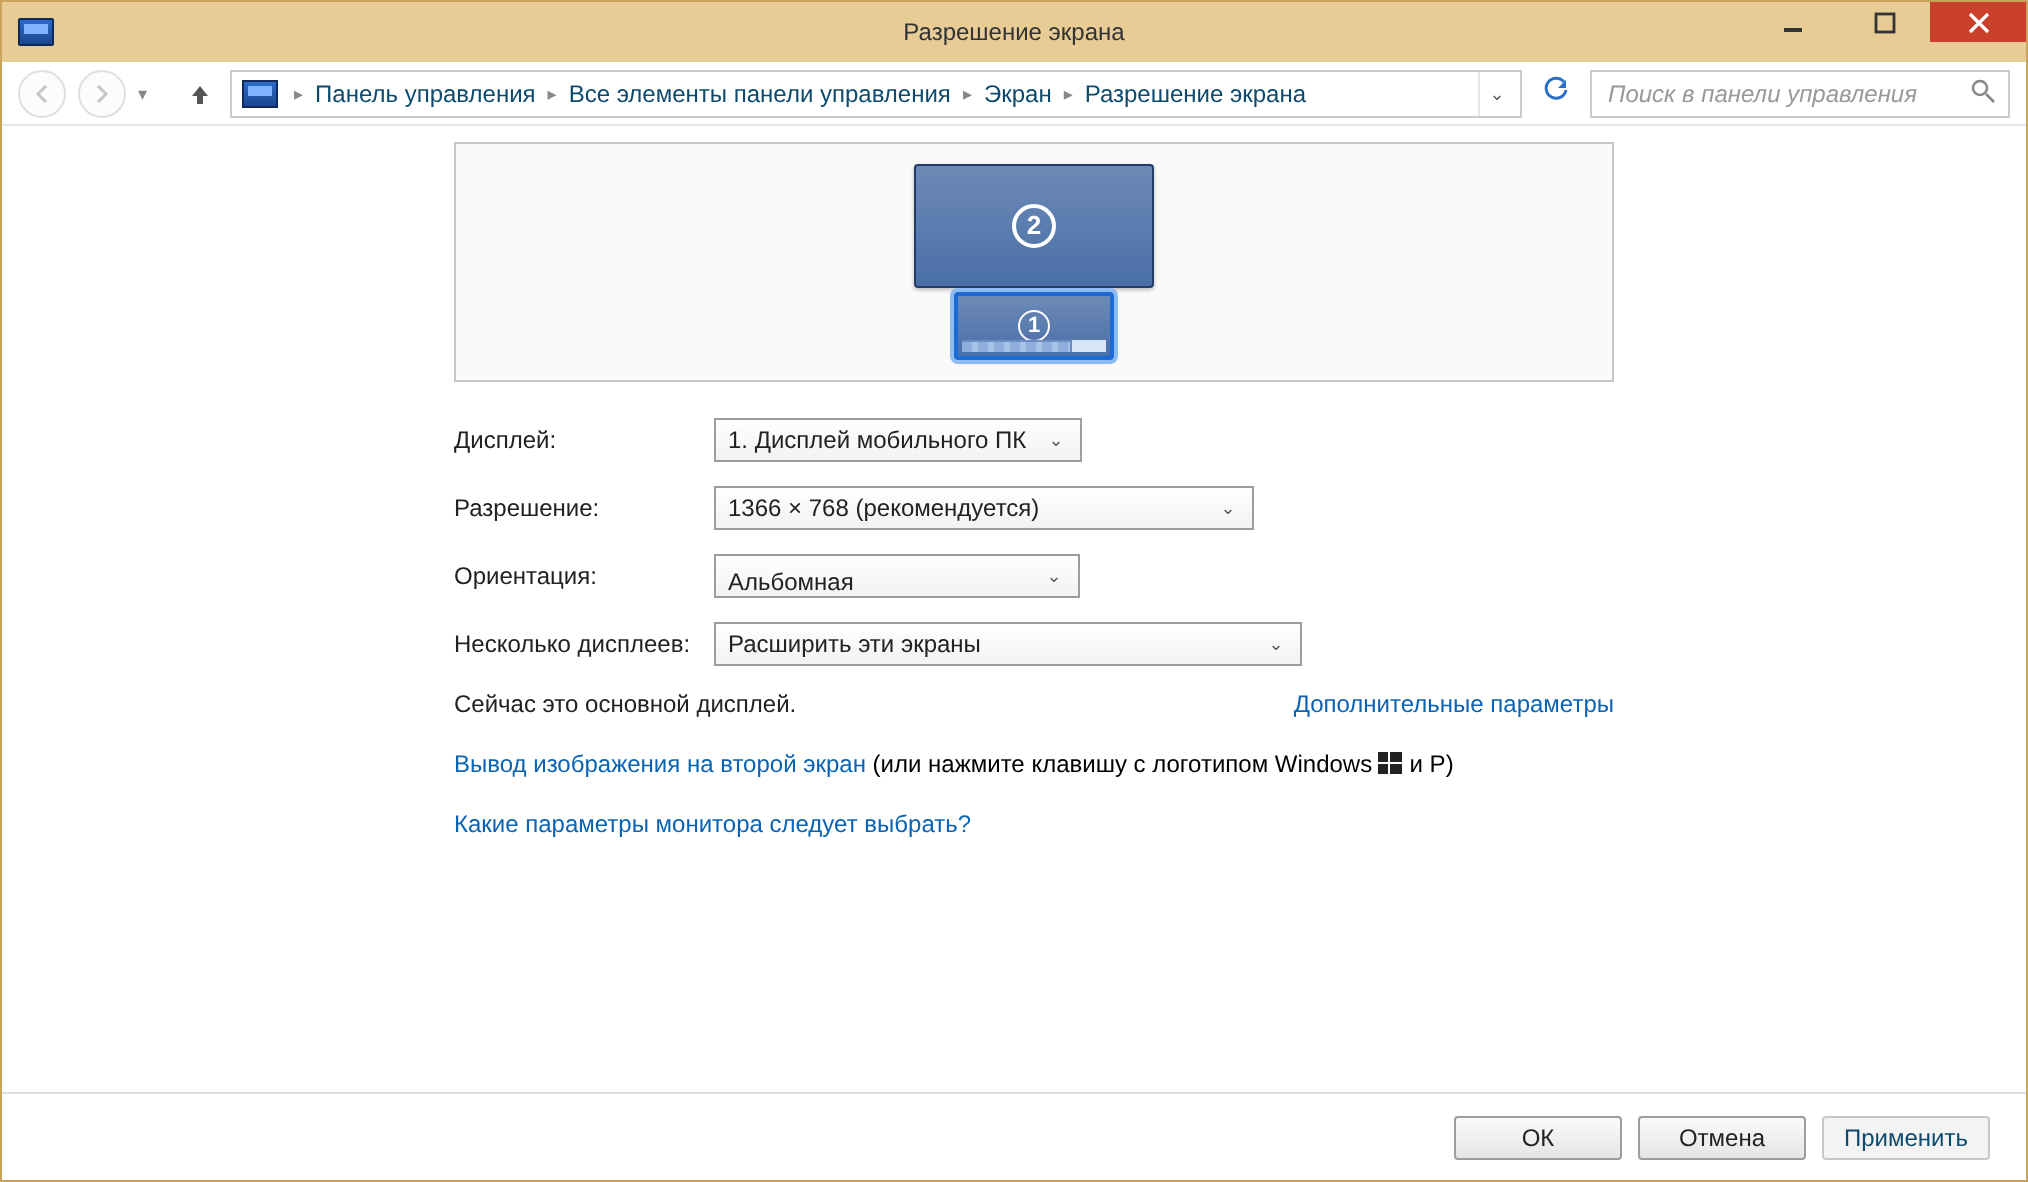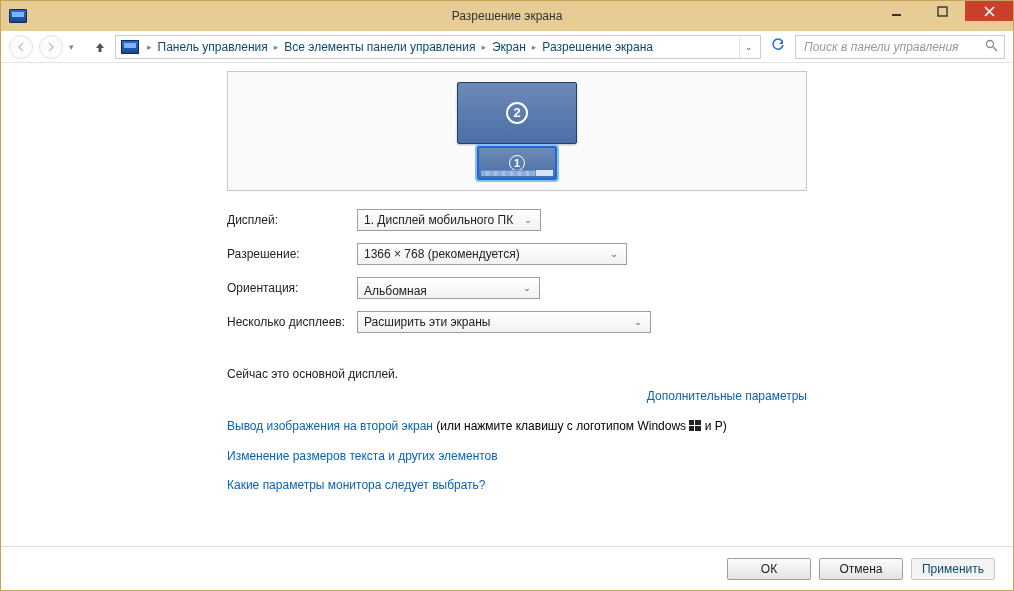--- a/index.html
+++ b/index.html
@@ -64,21 +64,21 @@
   .select .arrow { position:absolute; right:4px; top:3px; bottom:3px; width:16px; display:flex; align-items:center; justify-content:center; color:#555; font-size:9px; }
   .sel-1 { width:184px; }
   .sel-2 { width:270px; }
   .sel-3 { width:183px;align-items:flex-end; }
   .sel-4 { width:294px;text-align:center; }
 
   .status-row { display:flex; align-items:center; margin: 6px 0 16px; }
   .status-row .txt { color:#222; }
   .status-row .link { margin-left:auto; }
 
-  .link { color:#0a63b3; cursor:pointer;margin-top:44px; }
+  .link { color:#0a63b3; cursor:pointer; }
   .para { margin: 8px 0 14px; line-height: 1.3; }
   .win-logo { display:inline-block; width:12px; height:12px; vertical-align:-2px; position:relative; }
   .win-logo span { position:absolute; width:5px; height:5px; background:#222; }
   .win-logo .a{left:0;top:0;} .win-logo .b{left:6px;top:0;width:6px;} .win-logo .c{left:0;top:6px;} .win-logo .d{left:6px;top:6px;width:6px;}
 
   
   .footer { height:44px; border-top:1px solid #ddd; display:flex; align-items:center; justify-content:flex-end; gap:8px; padding: 0 18px; background:#fff; }
   .footer .btn { width:84px; }
 </style>
 </head>
@@ -211,23 +211,20 @@
         <div class="status-row">
           <span class="txt">Сейчас это основной дисплей.</span>
           <span class="link">Дополнительные параметры</span>
         </div>
 
         <div class="para">
           <span class="link">Вывод изображения на второй экран</span><span> (или нажмите клавишу с логотипом Windows </span><span class="win-logo"><span class="a"></span><span class="b"></span><span class="c"></span><span class="d"></span></span><span> и P)</span>
         </div>
 
         <div class="para">
-          <span class="link">Изменение размеров текста и других элементов</span>
-        </div>
-        <div class="para">
           <span class="link">Какие параметры монитора следует выбрать?</span>
         </div>
 
       </div>
     </div>
 
     <div class="footer">
       <div class="btn">ОК</div>
       <div class="btn">Отмена</div>
       <div class="btn disabled">Применить</div>

